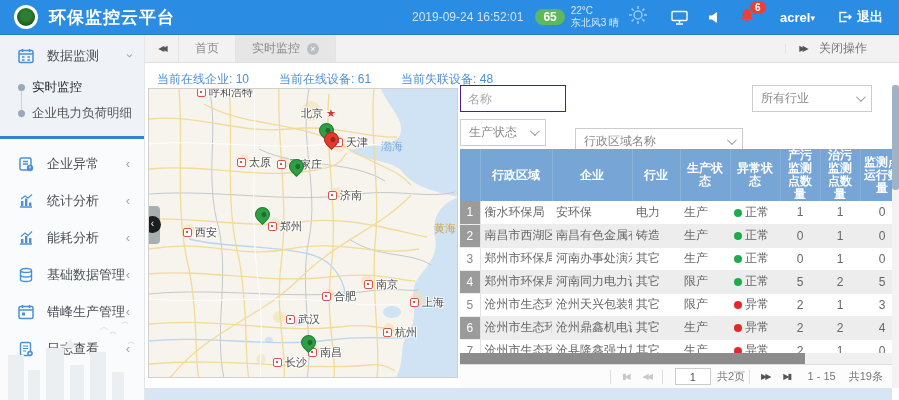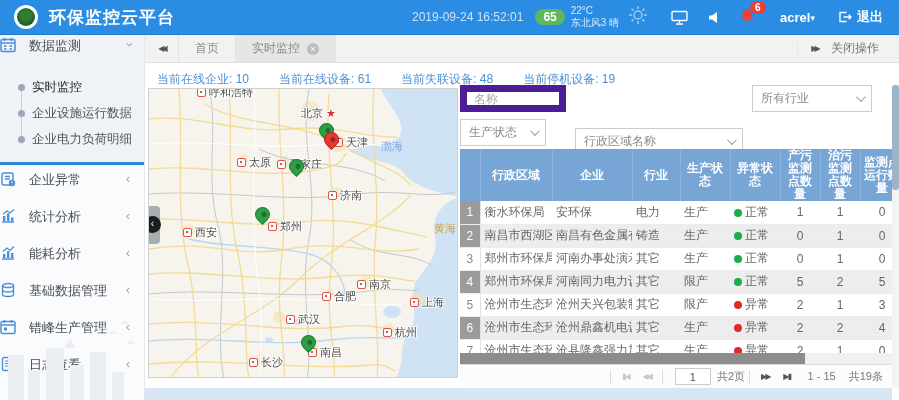--- a/index.html
+++ b/index.html
@@ -21,21 +21,21 @@
   .bell-wrap { position:relative; margin-right:26px; cursor:pointer; }
   .bell-badge { position:absolute; top:-7px; left:10px; background:#e8413c; color:#fff; font-size:10px; font-weight:bold; border-radius:8px; padding:1px 5px; }
   .acrel { font-size:13px; font-weight:bold; margin-right:22px; cursor:pointer; }
   .acrel .caret { font-size:9px; vertical-align:1px; }
   .logout { display:flex; align-items:center; font-size:13px; font-weight:bold; cursor:pointer; }
   .logout svg { margin-right:5px; }
 
   
   .sidebar { position:absolute; left:0; top:35px; width:145px; height:365px; background:#fafbfc; border-right:1px solid #e4e7ea; overflow:hidden; }
   .sb-group { background:#eff3f8; padding-top:2px; }
-  .sb-item { height:37px; display:flex; align-items:flex-start; font-size:13px; color:#4a4f55; cursor:pointer; position:relative; }
+  .sb-item { height:37px; display:flex; align-items:center; padding-left:18px; font-size:13px; color:#4a4f55; cursor:pointer; position:relative; }
   .sb-item .sb-ico { width:16px; height:16px; margin-right:13px; flex:0 0 auto; }
   .sb-item .chev { position:absolute; right:14px; color:#9aa3ad; font-size:13px; }
   .chev-down { display:inline-block; transform:rotate(-90deg); }
   .sb-sub { position:relative; padding-bottom:10px; }
   .sb-subline { position:absolute; left:21px; top:10px; bottom:18px; width:1px; background:#c9d2dd; }
   .sb-subitem { height:26px; display:flex; align-items:center; font-size:12.5px; color:#555; cursor:pointer; position:relative; padding-left:32px; }
   .sb-subitem .dot { position:absolute; left:18px; width:7px; height:7px; border-radius:50%; background:#9aa8ba; }
   .sb-subitem.active { color:#1f2329; }
   .sb-divider { height:3px; background:#2f86d4; }
   .sb-art { position:absolute; left:0; bottom:0; width:145px; height:90px; pointer-events:none; }
@@ -43,21 +43,21 @@
   
   .content { position:absolute; left:145px; top:35px; width:754px; height:365px; background:#fff; }
 
   .tabbar { position:absolute; left:0; top:0; width:754px; height:28px; background:#f2f2f2; border-bottom:1px solid #e0e0e0; display:flex; align-items:stretch; font-size:12px; color:#8a8a8a; }
   .tab-scroll { width:34px; display:flex; align-items:center; justify-content:center; color:#555; font-size:8px; letter-spacing:-3px; cursor:pointer; border-right:1px solid #e3e3e3; }
   .tab { display:flex; align-items:center; padding:0 16px; border-right:1px solid #e3e3e3; cursor:pointer; }
   .tab.active { background:#e6e6e6; }
   .tab-close { width:12px; height:12px; border-radius:50%; background:#b9bfc5; color:#fff; font-size:9px; line-height:12px; text-align:center; margin-left:7px; cursor:pointer; }
   .tab-close::before { content:"×"; }
   .tabbar-right { margin-left:auto; display:flex; align-items:center; }
-  .close-ops { padding-right:20px; cursor:pointer; color:#777; }
+  .close-ops { padding-right:32px; cursor:pointer; color:#777; }
 
   .stats { position:absolute; left:12px; top:36px; display:flex; font-size:12px; color:#4b8fd5; }
   .stats .stat { margin-right:30px; }
 
   
   .map { position:absolute; left:3px; top:53px; width:310px; height:290px; border:1px solid #d0d0d0; background:#f7f4ed; overflow:hidden; }
   .map svg.roads { position:absolute; left:0; top:0; }
   .city { position:absolute; display:flex; align-items:center; font-size:11px; color:#4a4a4a; text-shadow:1px 1px 0 #fff,-1px -1px 0 #fff,1px -1px 0 #fff,-1px 1px 0 #fff; white-space:nowrap; z-index:3; }
   .city .city-ico { width:9px; height:9px; border:1.5px solid #d9534f; background:#fff; border-radius:2px; margin-right:3px; flex:0 0 auto; position:relative; }
   .city .city-ico::after { content:""; position:absolute; left:2px; top:2px; width:2px; height:2px; background:#d9534f; }
@@ -71,21 +71,21 @@
   .pin.pin-green { background:#2f9e44; border:1px solid #1e7e34; }
   .pin.pin-green::after { background:#1b6e2e; }
   .pin.pin-red { background:#e5392f; border:1px solid #b02a21; }
   .pin.pin-red::after { background:#a5221a; }
   .map-collapse { position:absolute; left:-9px; top:117px; width:20px; height:38px; background:rgba(90,105,120,.5); border-radius:0 4px 4px 0; z-index:5; cursor:pointer; }
   .map-collapse .circ { position:absolute; left:4px; top:10px; width:17px; height:17px; border-radius:50%; background:#1d1d1d; color:#fff; font-size:10px; line-height:16px; text-align:center; }
 
   
   .panel { position:absolute; left:315px; top:50px; width:433px; height:303px; overflow:hidden; }
   .f-row { position:absolute; display:flex; }
-  .f-input { width:106px; height:27px; border:7px solid #4c1d95; background:#fff; font-size:12px; padding:0 7px; color:#555; font-family:inherit; }
+  .f-input { width:106px; height:27px; border:1px solid #4c1d95; background:#fff; font-size:12px; padding:0 7px; color:#555; font-family:inherit; }
   .f-input::placeholder { color:#a9a9a9; }
   .f-select { height:27px; border:1px solid #ccc; background:#fff; display:flex; align-items:center; justify-content:space-between; padding:0 8px; font-size:12px; color:#8a8a8a; cursor:pointer; }
   .f-chev { width:7px; height:7px; border-right:1.5px solid #999; border-bottom:1.5px solid #999; transform:rotate(45deg) translateY(-2px); }
 
   table.grid { position:absolute; left:0; top:64px; border-collapse:collapse; table-layout:fixed; width:444px; font-size:12px; }
   .grid th { background:#76a5d6; color:#fff; font-weight:bold; height:42px; line-height:13px; text-align:center; padding:0 2px; border-right:1px solid #89b2dc; overflow:hidden; }
   .grid td { height:23px; color:#666; border-bottom:1px solid #ececec; padding:0 4px; overflow:hidden; white-space:nowrap; }
   .grid tr.alt td { background:#ededed; }
   .grid td.num { text-align:center; color:#888; border-right:1px solid #e2e2e2; padding:0; }
   .grid tr.shade td.num { background:#9b9b9b; color:#fff; }
@@ -176,24 +176,20 @@
         <span class="chev chev-down">‹</span>
       </div>
       <div class="sb-sub">
         <div class="sb-subline"></div>
         <div class="sb-subitem active">
           <span class="dot"></span>
           <span>实时监控</span>
         </div>
         <div class="sb-subitem">
           <span class="dot"></span>
-          <span>企业设施运行数据</span>
-        </div>
-        <div class="sb-subitem">
-          <span class="dot"></span>
           <span>企业电力负荷明细</span>
         </div>
       </div>
     </div>
     <div class="sb-divider"></div>
 
     <div class="sb-item" style="margin-top:6px;">
       <svg class="sb-ico" viewBox="0 0 16 16">
           <rect x="2" y="2" width="11" height="12" rx="1.5" fill="none" stroke="#4a90d9" stroke-width="1.5"></rect>
           <path d="M5 5.5h5M5 8h5" stroke="#4a90d9" stroke-width="1.3"></path>
@@ -286,21 +282,20 @@
         <span class="tab-scroll" style="border-right:none;border-left:1px solid #e3e3e3;">▶▶</span>
         <span class="close-ops">关闭操作</span>
       </span>
     </div>
 
     <div class="stats">
 
     <span class="stat"><span>当前在线企业:</span> <span>10</span></span>
         <span class="stat"><span>当前在线设备:</span> <span>61</span></span>
         <span class="stat"><span>当前失联设备:</span> <span>48</span></span>
-        <span class="stat"><span>当前停机设备:</span> <span>19</span></span>
       </div>
 
     <div class="map">
       <svg class="roads" width="310" height="290" viewBox="0 0 310 290">
 
         <path d="M310,0 L232,0 C242,22 258,32 250,48 C238,60 216,54 200,62 C220,74 246,70 256,86 C268,98 282,102 310,108 Z" fill="#cfe3f4"></path>
         <path d="M310,108 C292,114 282,128 286,148 C290,168 276,178 266,194 C260,214 272,228 258,244 C250,260 256,276 246,290 L310,290 Z" fill="#cfe3f4"></path>
         <ellipse cx="243" cy="223" rx="9" ry="6" fill="#cfe3f4"></ellipse>
         <ellipse cx="196" cy="206" rx="6" ry="4" fill="#cfe3f4"></ellipse>
         <ellipse cx="150" cy="233" rx="5" ry="3.5" fill="#cfe3f4"></ellipse>
@@ -388,21 +383,21 @@
             <span>济南</span>
           </span>
           <span class="city" style="left: 34px; top: 136px;">
             <span class="city-ico"></span>
             <span>西安</span>
           </span>
           <span class="city" style="left: 119px; top: 130px; justify-content: flex-end;">
             <span class="city-ico"></span>
             <span>郑州</span>
           </span>
-          <span class="city" style="left: 208px; top: 188px;">
+          <span class="city" style="left: 215px; top: 188px;">
             <span class="city-ico"></span>
             <span>南京</span>
           </span>
           <span class="city" style="left: 173px; top: 200px;">
             <span class="city-ico"></span>
             <span>合肥</span>
           </span>
           <span class="city" style="left: 261px; top: 206px;">
             <span class="city-ico"></span>
             <span>上海</span>
@@ -412,21 +407,21 @@
             <span>武汉</span>
           </span>
           <span class="city" style="left: 234px; top: 236px;">
             <span class="city-ico"></span>
             <span>杭州</span>
           </span>
           <span class="city" style="left: 159px; top: 256px;">
             <span class="city-ico"></span>
             <span>南昌</span>
           </span>
-          <span class="city" style="left: 100px; top: 266px;">
+          <span class="city" style="left: 124px; top: 266px;">
             <span class="city-ico"></span>
             <span>长沙</span>
           </span>
           <span class="city sea" style="left: 232px; top: 50px;">
             <span>渤海</span>
           </span>
           <span class="city sea-y" style="left: 285px; top: 132px;">
             <span>黄海</span>
           </span>
         </div>

